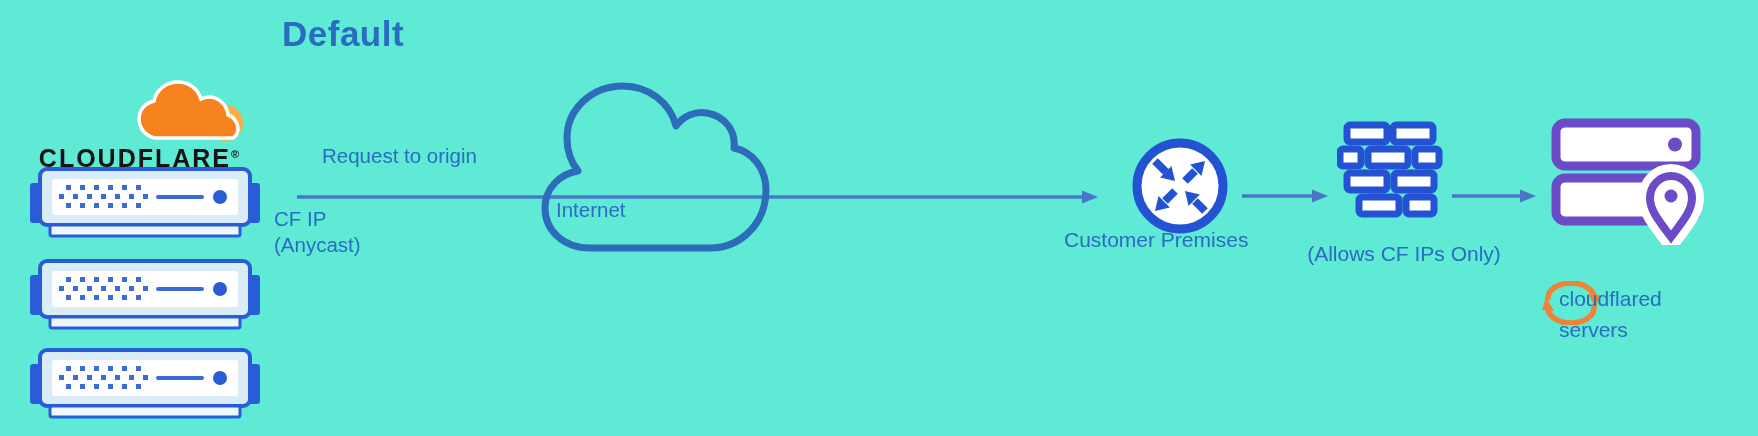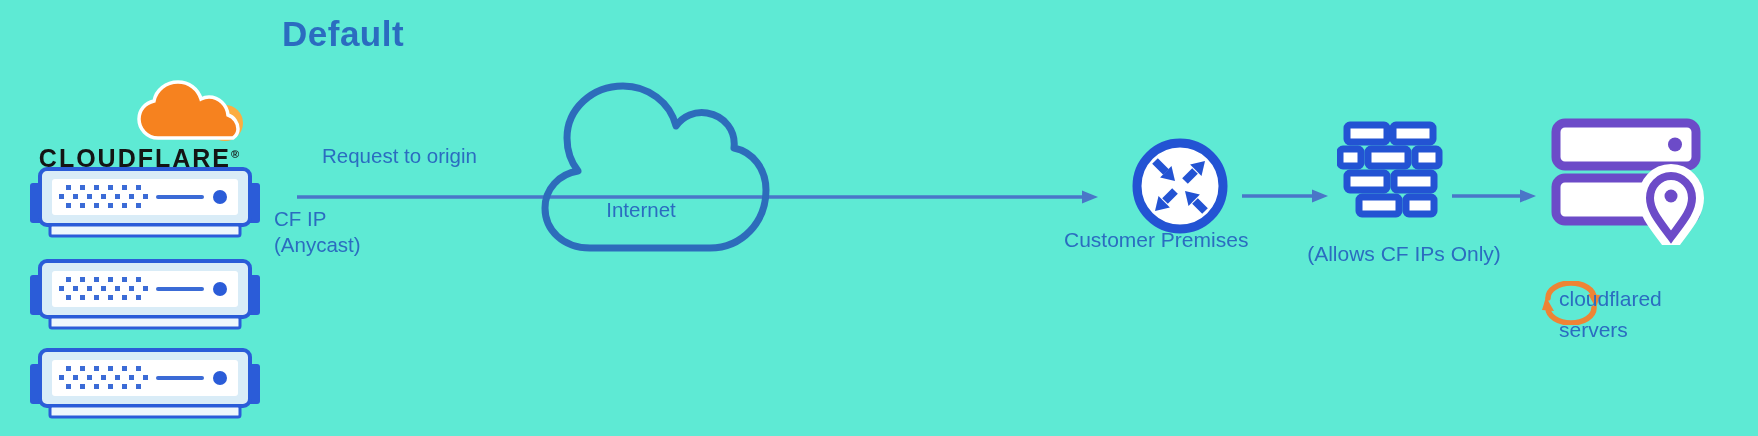--- a/index.html
+++ b/index.html
@@ -12,21 +12,21 @@
     left:282px;top:14px;font-size:35px;font-weight:700;color:#2b6cc0;letter-spacing:0.5px;
   }
   .blue-label{color:#2b6cc0;}
   .wordmark{
     left:30px;top:138px;width:220px;text-align:center;font-size:25px;font-weight:800;
     letter-spacing:2px;color:#141414;white-space:nowrap;margin-top:6px;
   }
   .wordmark sup{font-size:11px;font-weight:700;}
   .request-label{left:322px;top:144px;font-size:20.5px;}
   .cfip-label{left:274px;top:206px;font-size:20.5px;line-height:26px;}
-  .internet-label{left:556px;top:198px;width:170px;text-align:center;font-size:20.5px;}
+  .internet-label{left:556px;top:198px;width:170px;text-align:left;font-size:20.5px;}
   .cpe-label{left:1064px;top:226px;font-size:21px;line-height:27.5px;}
   .fw-label{left:1286px;top:240px;width:236px;text-align:center;font-size:21px;line-height:27.5px;}
   .origin-label{left:1540px;top:246px;width:186px;text-align:center;font-size:21.5px;}
   .cloudflared-note{left:1532px;top:284px;font-size:21px;line-height:30.5px;margin-left:27px;}
   svg{display:block;}
 </style>
 </head>
 <body>
 
 <div class="canvas">

